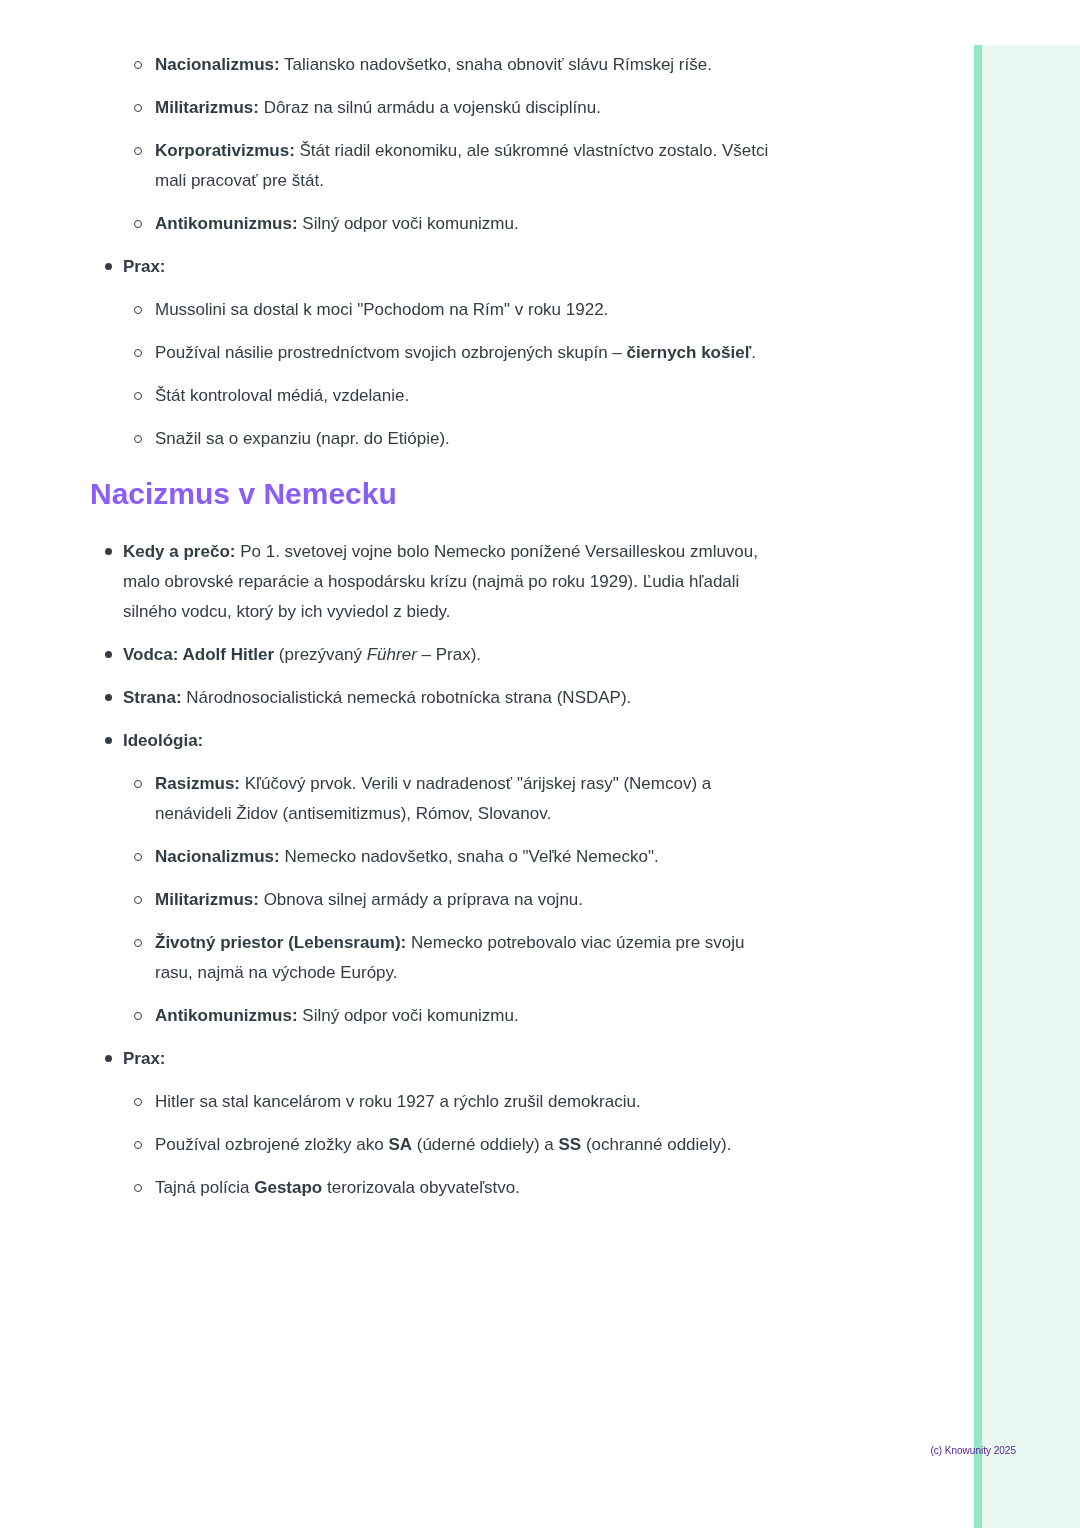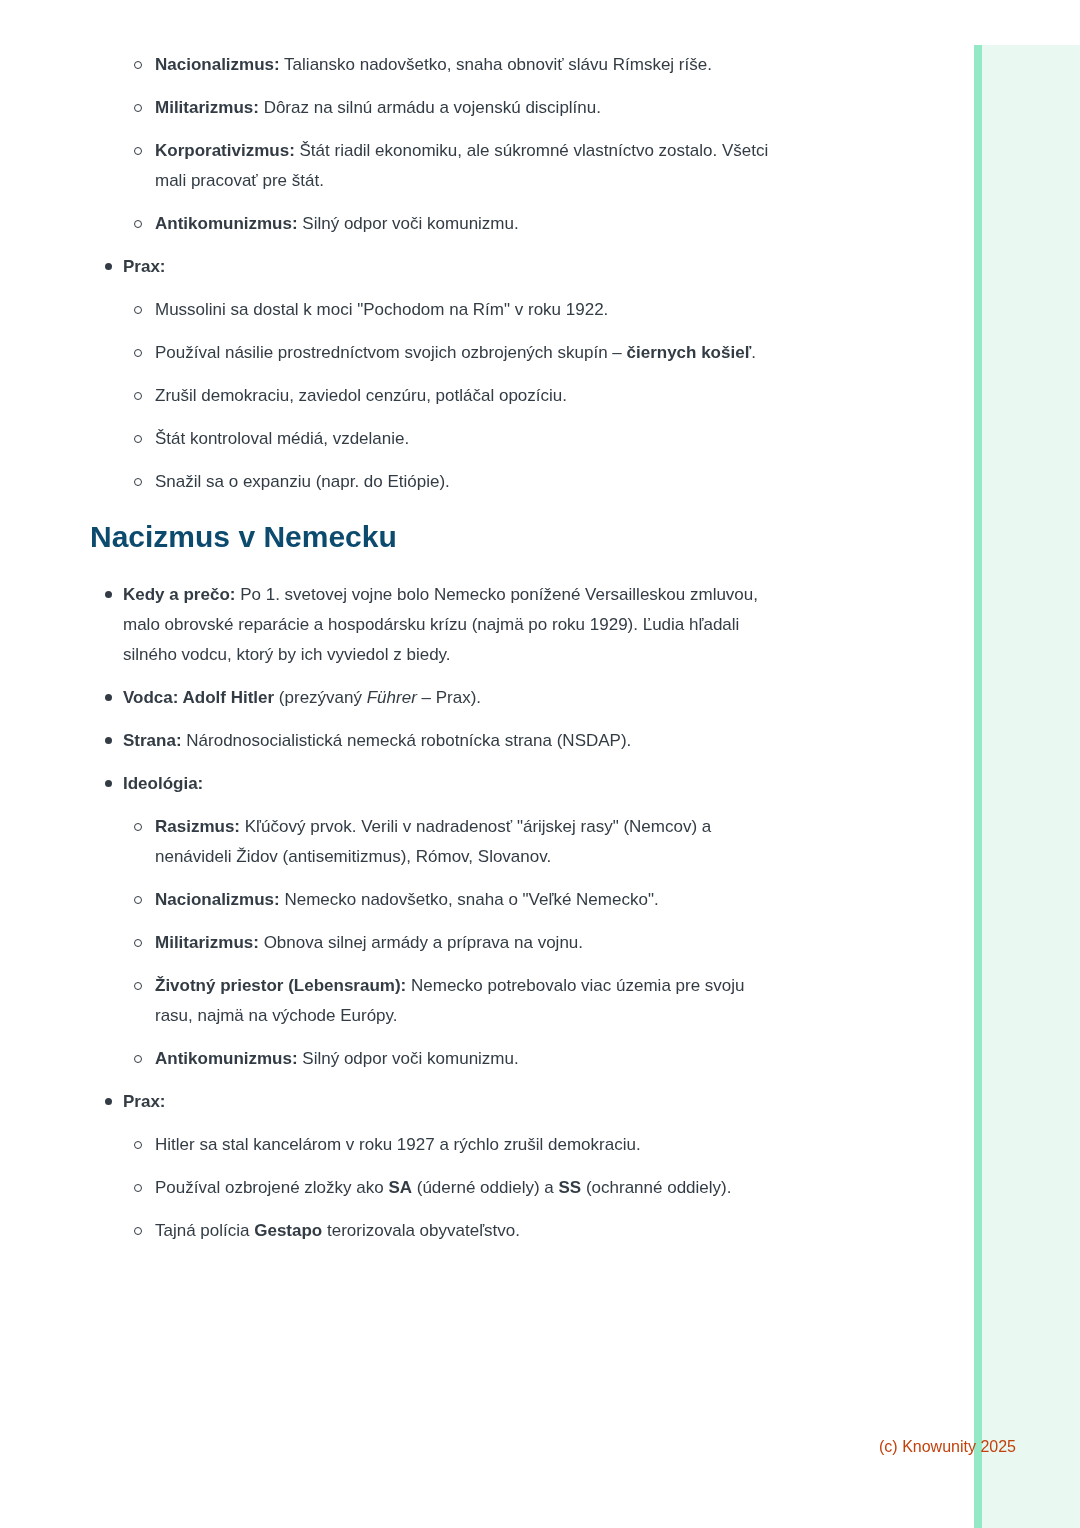--- a/index.html
+++ b/index.html
@@ -58,29 +58,29 @@
     width: 7px; height: 7px;
     border-radius: 50%;
     background: #333C45;
   }
   .txt b { font-weight: 700; text-align: right; }
   .txt i { font-style: italic; }
   h1.heading {
     font-size: 30px;
     line-height: 36px;
     font-weight: 700;
-    color: #0c4a6e;
+    color: #8b5cf6;
     margin: 22px 0 25px 0;
   }
   .footer {
     position: absolute;
     right: 64px;
     bottom: 72px;
-    font-size: 16px;
-    color: #c2410c;
+    font-size: 10px;
+    color: #4c1d95;
     z-index: 2;
   }
 </style>
 </head>
 <body>
 
 <div class="page">
   <div class="stripe-light"></div>
   <div class="stripe-dark"></div>
 
@@ -110,24 +110,20 @@
         <span class="marker filled"></span>
         <span class="txt"><b>Prax:</b></span>
         <ul class="list l2nested">
           <li class="item">
             <span class="marker hollow"></span>
             <span class="txt"><span>Mussolini sa dostal k moci "Pochodom na Rím" v roku 1922.</span></span>
           </li>
           <li class="item">
             <span class="marker hollow"></span>
             <span class="txt"><span>Používal násilie prostredníctvom svojich ozbrojených skupín – </span><b>čiernych košieľ</b><span>.</span></span>
-          </li>
-          <li class="item">
-            <span class="marker hollow"></span>
-            <span class="txt"><span>Zrušil demokraciu, zaviedol cenzúru, potláčal opozíciu.</span></span>
           </li>
           <li class="item">
             <span class="marker hollow"></span>
             <span class="txt"><span>Štát kontroloval médiá, vzdelanie.</span></span>
           </li>
           <li class="item">
             <span class="marker hollow"></span>
             <span class="txt"><span>Snažil sa o expanziu (napr. do Etiópie).</span></span>
           </li>
         </ul>

